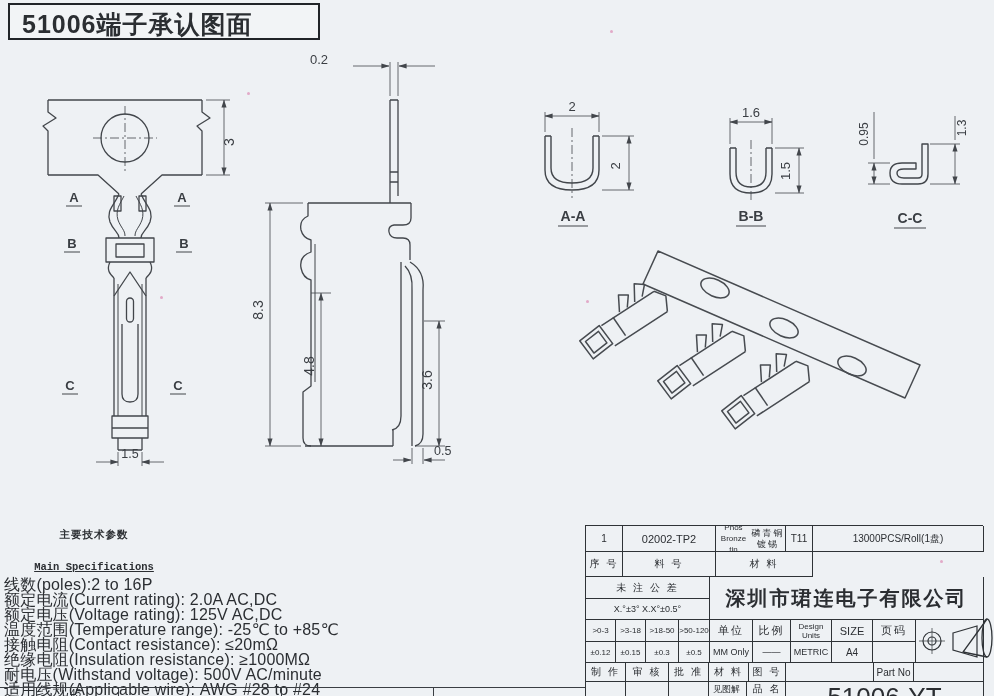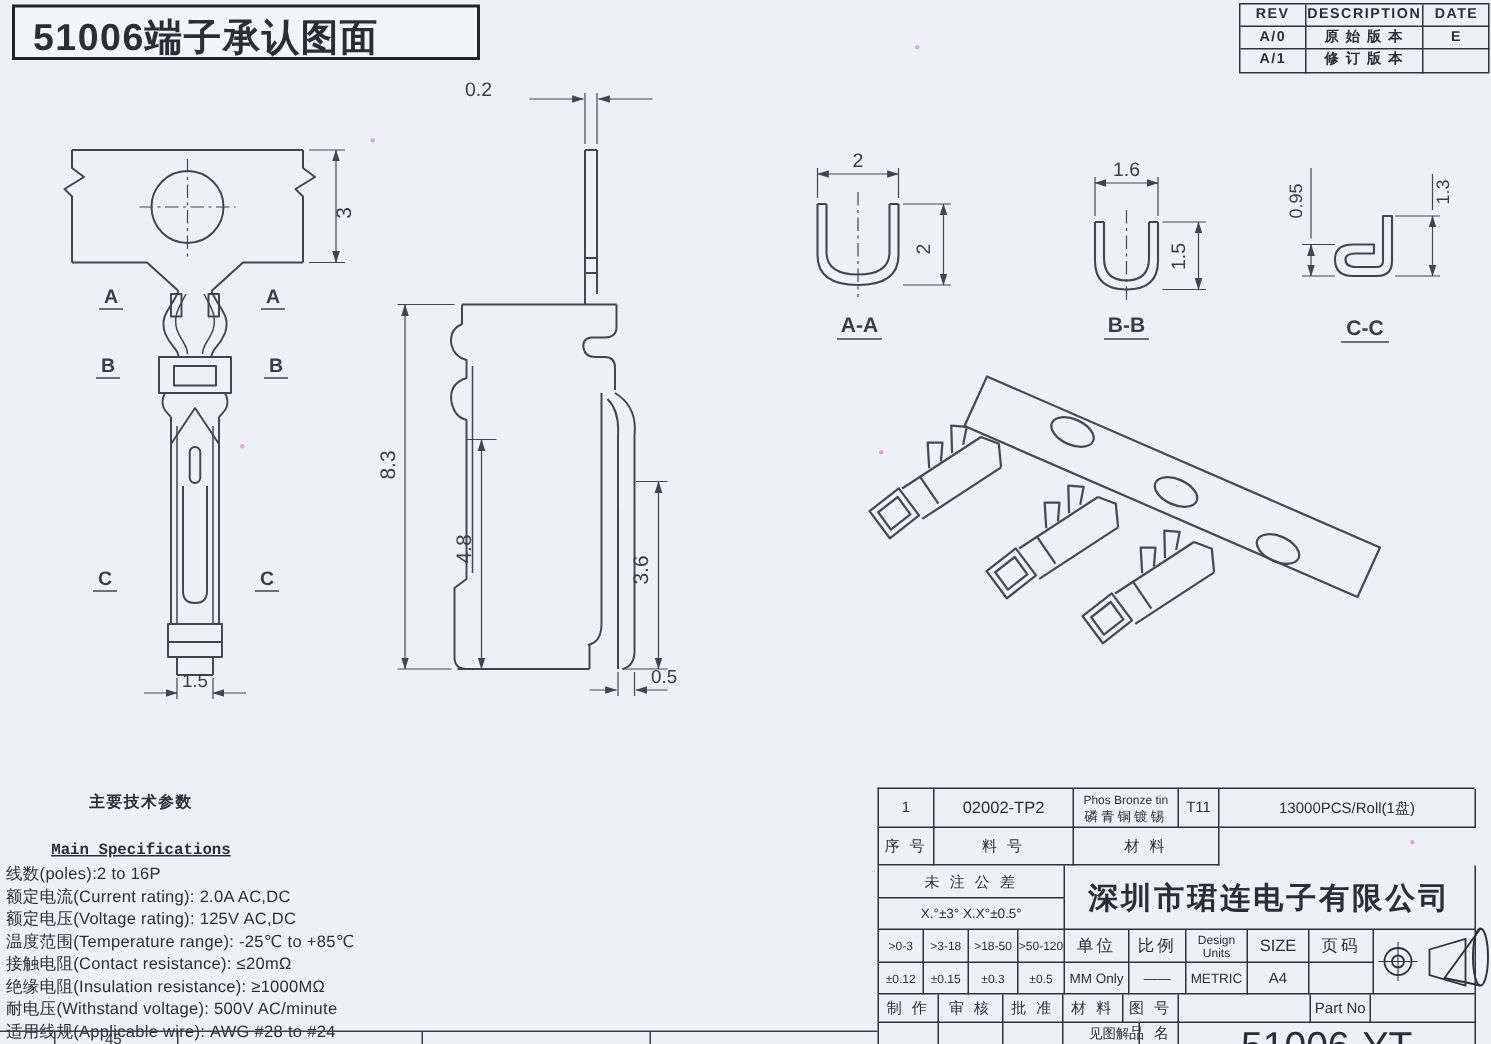--- a/index.html
+++ b/index.html
@@ -10,52 +10,41 @@
   #title-box{left:8px;top:3px;width:312px;height:37px;border:2px solid #212428;
              font-size:25px;font-weight:700;letter-spacing:1px;padding:3px 0 0 12px;background:#f2f4f6;}
   
   #rev-table{left:826px;top:2px;width:167px;height:47px;border:1px solid #2f3337;background:#eef1f4;}
   .rt-cell{position:absolute;box-sizing:border-box;border-right:1px solid #2f3337;border-bottom:1px solid #2f3337;
            font-size:9.5px;font-weight:700;text-align:center;line-height:14px;letter-spacing:1px;}
   
   .spec-title-cn{left:34px;top:528px;width:120px;text-align:center;font-size:10.5px;font-weight:700;letter-spacing:1px;}
   .spec-title-en{left:26px;top:561px;width:136px;text-align:center;font-size:10.5px;font-weight:700;
                  text-decoration:underline;font-family:"Liberation Mono","DejaVu Sans Mono",monospace;}
-  .spec-line{left:4px;height:14px;font-size:11px;white-space:nowrap;letter-spacing:.2px;}
+  .spec-line{left:4px;height:14px;font-size:16px;white-space:nowrap;letter-spacing:.2px;}
   
   .frag-line{left:0;top:687px;width:586px;border-top:1px solid #3a3e43;height:9px;}
   .frag-v{top:688px;width:1px;height:8px;background:#3a3e43;}
   .frag-txt{top:688px;font-size:10px;}
   
   #title-block{left:585px;top:525px;width:398px;height:171px;border-left:1.4px solid #2f3337;border-top:1.4px solid #2f3337;background:#eef1f4;}
   .tb-cell{position:absolute;box-sizing:border-box;border-right:1px solid #2f3337;border-bottom:1px solid #2f3337;
            display:flex;align-items:center;justify-content:center;text-align:center;overflow:hidden;}
   .f9{font-size:9px;} .f10{font-size:10px;} .f11{font-size:11px;} .f8{font-size:8px;}
   .cn{letter-spacing:2px;text-align:center;}
   svg text{font-family:"Liberation Sans","DejaVu Sans",sans-serif;fill:#3a3e43;}
   .speck{width:3px;height:3px;border-radius:50%;background:#d86fa4;opacity:.55;}
 </style>
 </head>
 <body>
 
 <div id="sheet">
 
   <div class="abs" id="title-box">51006端子承认图面</div>
 
-  <div class="abs" id="rev-table">
-    <div class="rt-cell" style="left:0;top:0;width:44px;height:15px">REV</div>
-    <div class="rt-cell" style="left:44px;top:0;width:78px;height:15px">DESCRIPTION</div>
-    <div class="rt-cell" style="left:122px;top:0;width:44px;height:15px;border-right:none">DATE</div>
-    <div class="rt-cell" style="left:0;top:15px;width:44px;height:15px">A/0</div>
-    <div class="rt-cell" style="left:44px;top:15px;width:78px;height:15px">原 始 版 本</div>
-    <div class="rt-cell" style="left:122px;top:15px;width:44px;height:15px;border-right:none">E</div>
-    <div class="rt-cell" style="left:0;top:30px;width:44px;height:16px;border-bottom:none">A/1</div>
-    <div class="rt-cell" style="left:44px;top:30px;width:78px;height:16px;border-bottom:none">修 订 版 本</div>
-    <div class="rt-cell" style="left:122px;top:30px;width:44px;height:16px;border:none"></div>
-  </div>
 
   <svg class="abs" style="left:18px;top:72px" width="225" height="400" viewBox="0 0 225 400">
     <defs>
       <marker id="af" viewBox="0 0 10 10" refX="9.5" refY="5" markerWidth="10" markerHeight="10" orient="auto-start-reverse">
         <path d="M0,1.8 L10,5 L0,8.2 Z" fill="#42464b"></path>
       </marker>
     </defs>
     <g stroke="#42464b" fill="none" stroke-width="1.3" stroke-linejoin="round">
       <path d="M30,28 H184"></path>
       <path d="M30,28 V40 L38,46 L25,54 L30,59 V103"></path>
@@ -219,21 +208,21 @@
   <div class="abs frag-v" style="left:36px"></div>
   <div class="abs frag-v" style="left:118px"></div>
   <div class="abs frag-v" style="left:281px"></div>
   <div class="abs frag-v" style="left:433px"></div>
   <div class="abs frag-txt" style="left:70px">45</div>
 
   <div class="abs" id="title-block">
 
     <div class="tb-cell f10" style="left:0;top:0;width:37px;height:26px">1</div>
     <div class="tb-cell f11" style="left:37px;top:0;width:93px;height:26px">02002-TP2</div>
-    <div class="tb-cell" style="left:130px;top:0;width:70px;height:26px;flex-direction:column;line-height:11px">
+    <div class="tb-cell" style="left:130px;top:0;width:70px;height:26px;flex-direction:row;line-height:11px">
       <span class="f8">Phos Bronze tin</span>
       <span class="f9 cn">磷青铜镀锡</span>
     </div>
     <div class="tb-cell f10" style="left:200px;top:0;width:27px;height:26px">T11</div>
     <div class="tb-cell f10" style="left:227px;top:0;width:171px;height:26px">13000PCS/Roll(1盘)</div>
 
     <div class="tb-cell f10 cn" style="left:0;top:26px;width:37px;height:25px">序 号</div>
     <div class="tb-cell f10 cn" style="left:37px;top:26px;width:93px;height:25px">料  号</div>
     <div class="tb-cell f10 cn" style="left:130px;top:26px;width:97px;height:25px">材  料</div>
 
@@ -277,21 +266,21 @@
     <div class="tb-cell f10 cn" style="left:83px;top:137px;width:40px;height:19px">批 准</div>
     <div class="tb-cell f10 cn" style="left:123px;top:137px;width:40px;height:19px">材 料</div>
     <div class="tb-cell f10 cn" style="left:163px;top:137px;width:37px;height:19px">图 号</div>
     <div class="tb-cell" style="left:200px;top:137px;width:88px;height:19px"></div>
     <div class="tb-cell f10" style="left:288px;top:137px;width:40px;height:19px">Part No</div>
     <div class="tb-cell" style="left:328px;top:137px;width:70px;height:19px"></div>
 
     <div class="tb-cell" style="left:0;top:156px;width:40px;height:15px"></div>
     <div class="tb-cell" style="left:40px;top:156px;width:43px;height:15px"></div>
     <div class="tb-cell" style="left:83px;top:156px;width:40px;height:15px"></div>
-    <div class="tb-cell f9 cn" style="left:134px;top:156px;width:40px;height:15px;letter-spacing:0">见图解</div>
+    <div class="tb-cell f9 cn" style="left:121px;top:156px;width:40px;height:15px;letter-spacing:0">见图解</div>
     <div class="tb-cell f10 cn" style="left:163px;top:156px;width:37px;height:15px">品 名</div>
     <div class="tb-cell" style="left:200px;top:156px;width:198px;height:15px;font-size:26px;align-items:flex-start">51006-YT</div>
   </div>
 
   <svg class="abs" style="left:960px;top:616px" width="34" height="46" viewBox="0 0 34 46">
     <g stroke="#2f3337" fill="none" stroke-width="1.3">
       <ellipse cx="27" cy="22" rx="5" ry="19"></ellipse>
       <path d="M27,3 L3,36 L27,41"></path>
     </g>
   </svg>

